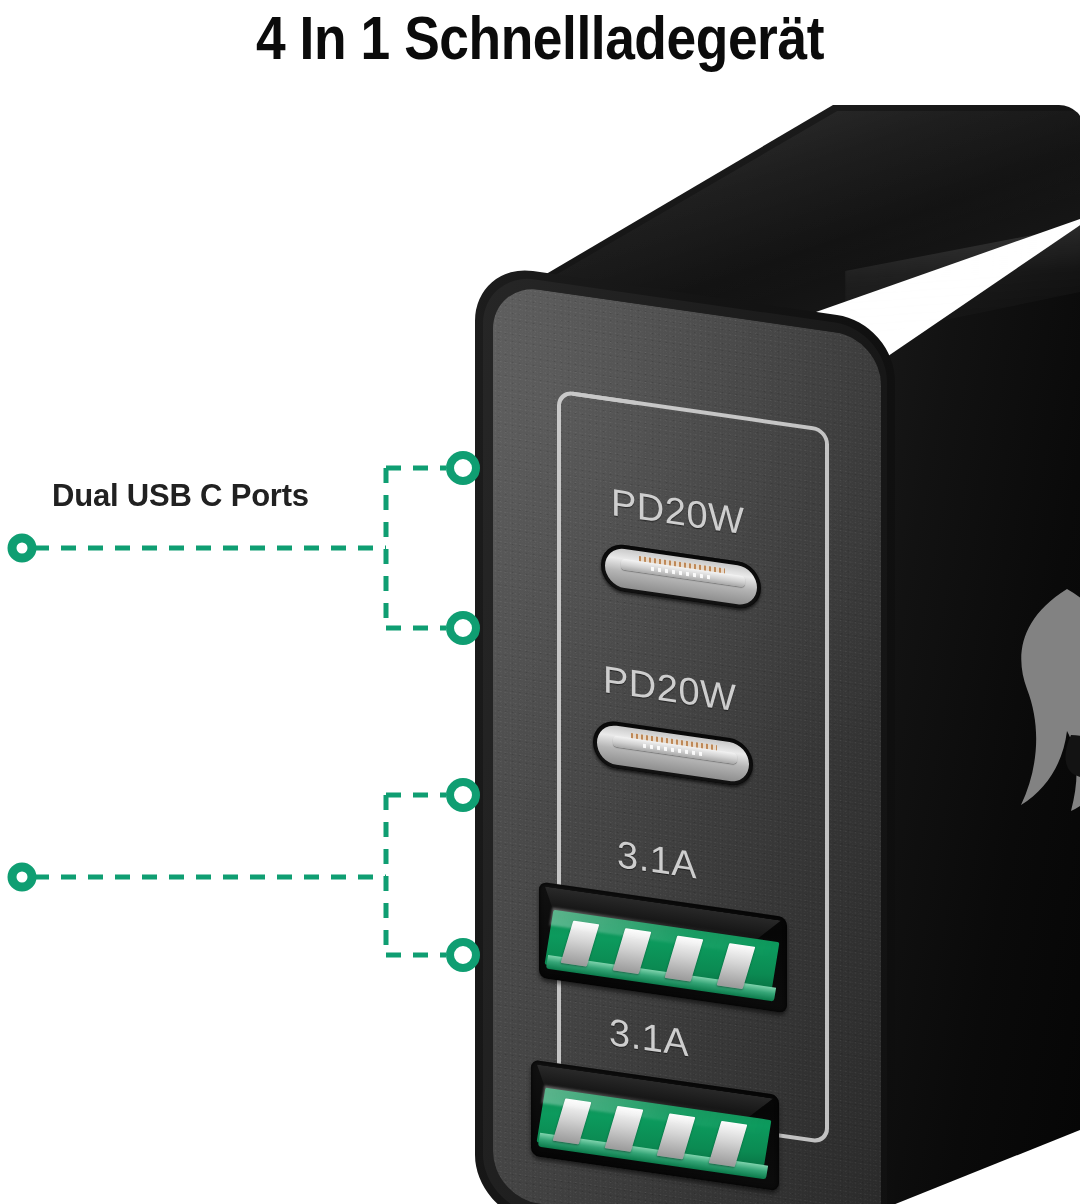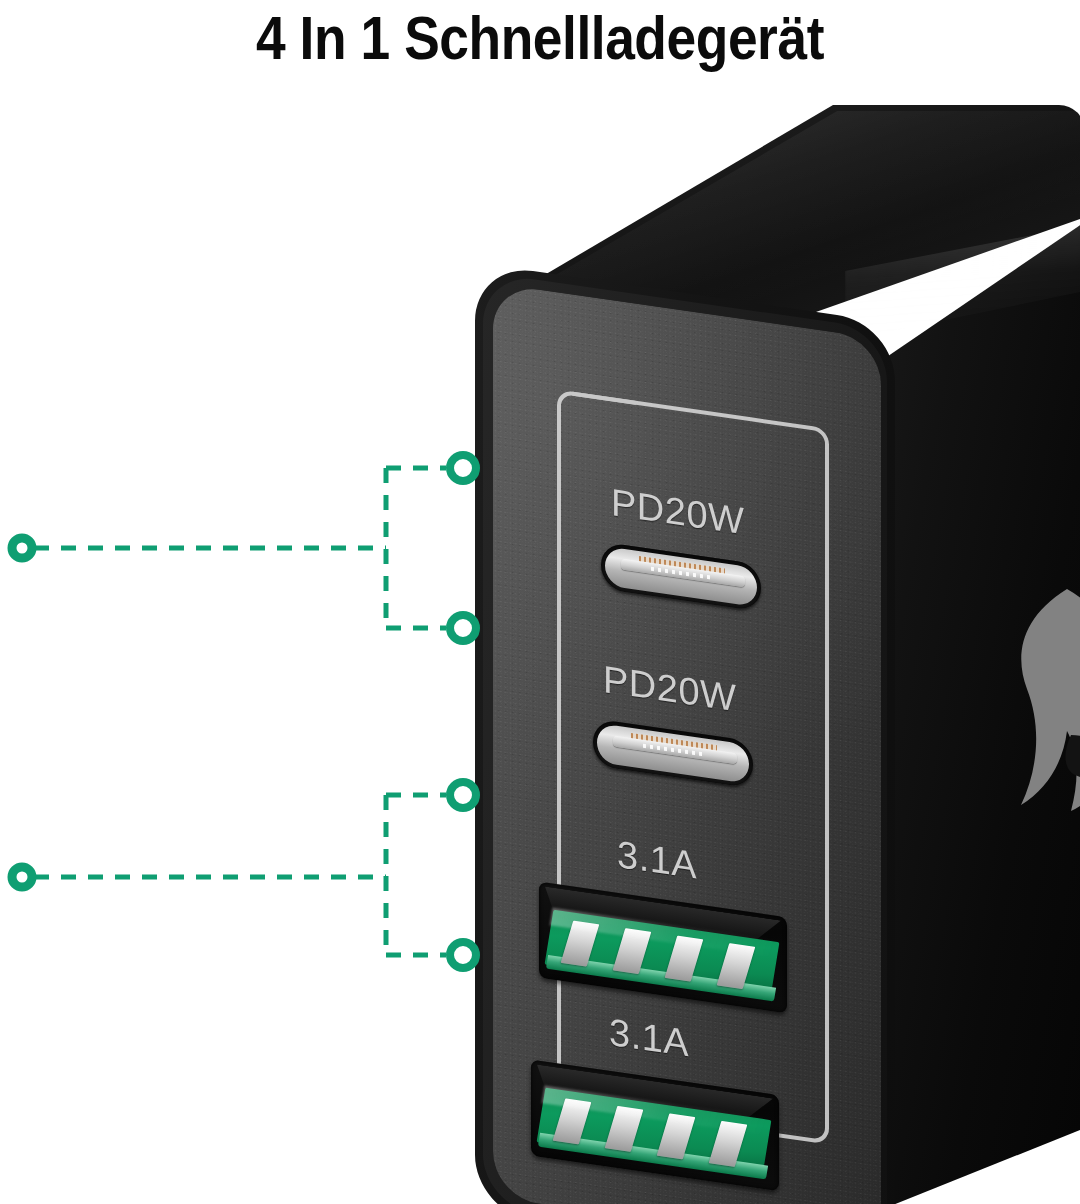--- a/index.html
+++ b/index.html
@@ -384,20 +384,21 @@
           <div class="usba-contact" style="left:54px;"></div>
           <div class="usba-contact" style="left:106px;"></div>
           <div class="usba-contact" style="left:158px;"></div>
         </div>
         <div class="usba-sheen"></div>
       </div>
 
     </div>
   </div>
 
+  <div class="callout-label" id="label-usbc">Dual USB C Ports</div>
 
 
   <svg id="callouts" viewBox="0 0 1080 1204">
 
     <g stroke="#0f9e72" fill="none">
 
       <path d="M34 548 H386" stroke-width="5" stroke-dasharray="15 12" stroke-linecap="butt"></path>
 
       <path d="M386 468 V628" stroke-width="5" stroke-dasharray="15 12" stroke-linecap="butt"></path>
 

